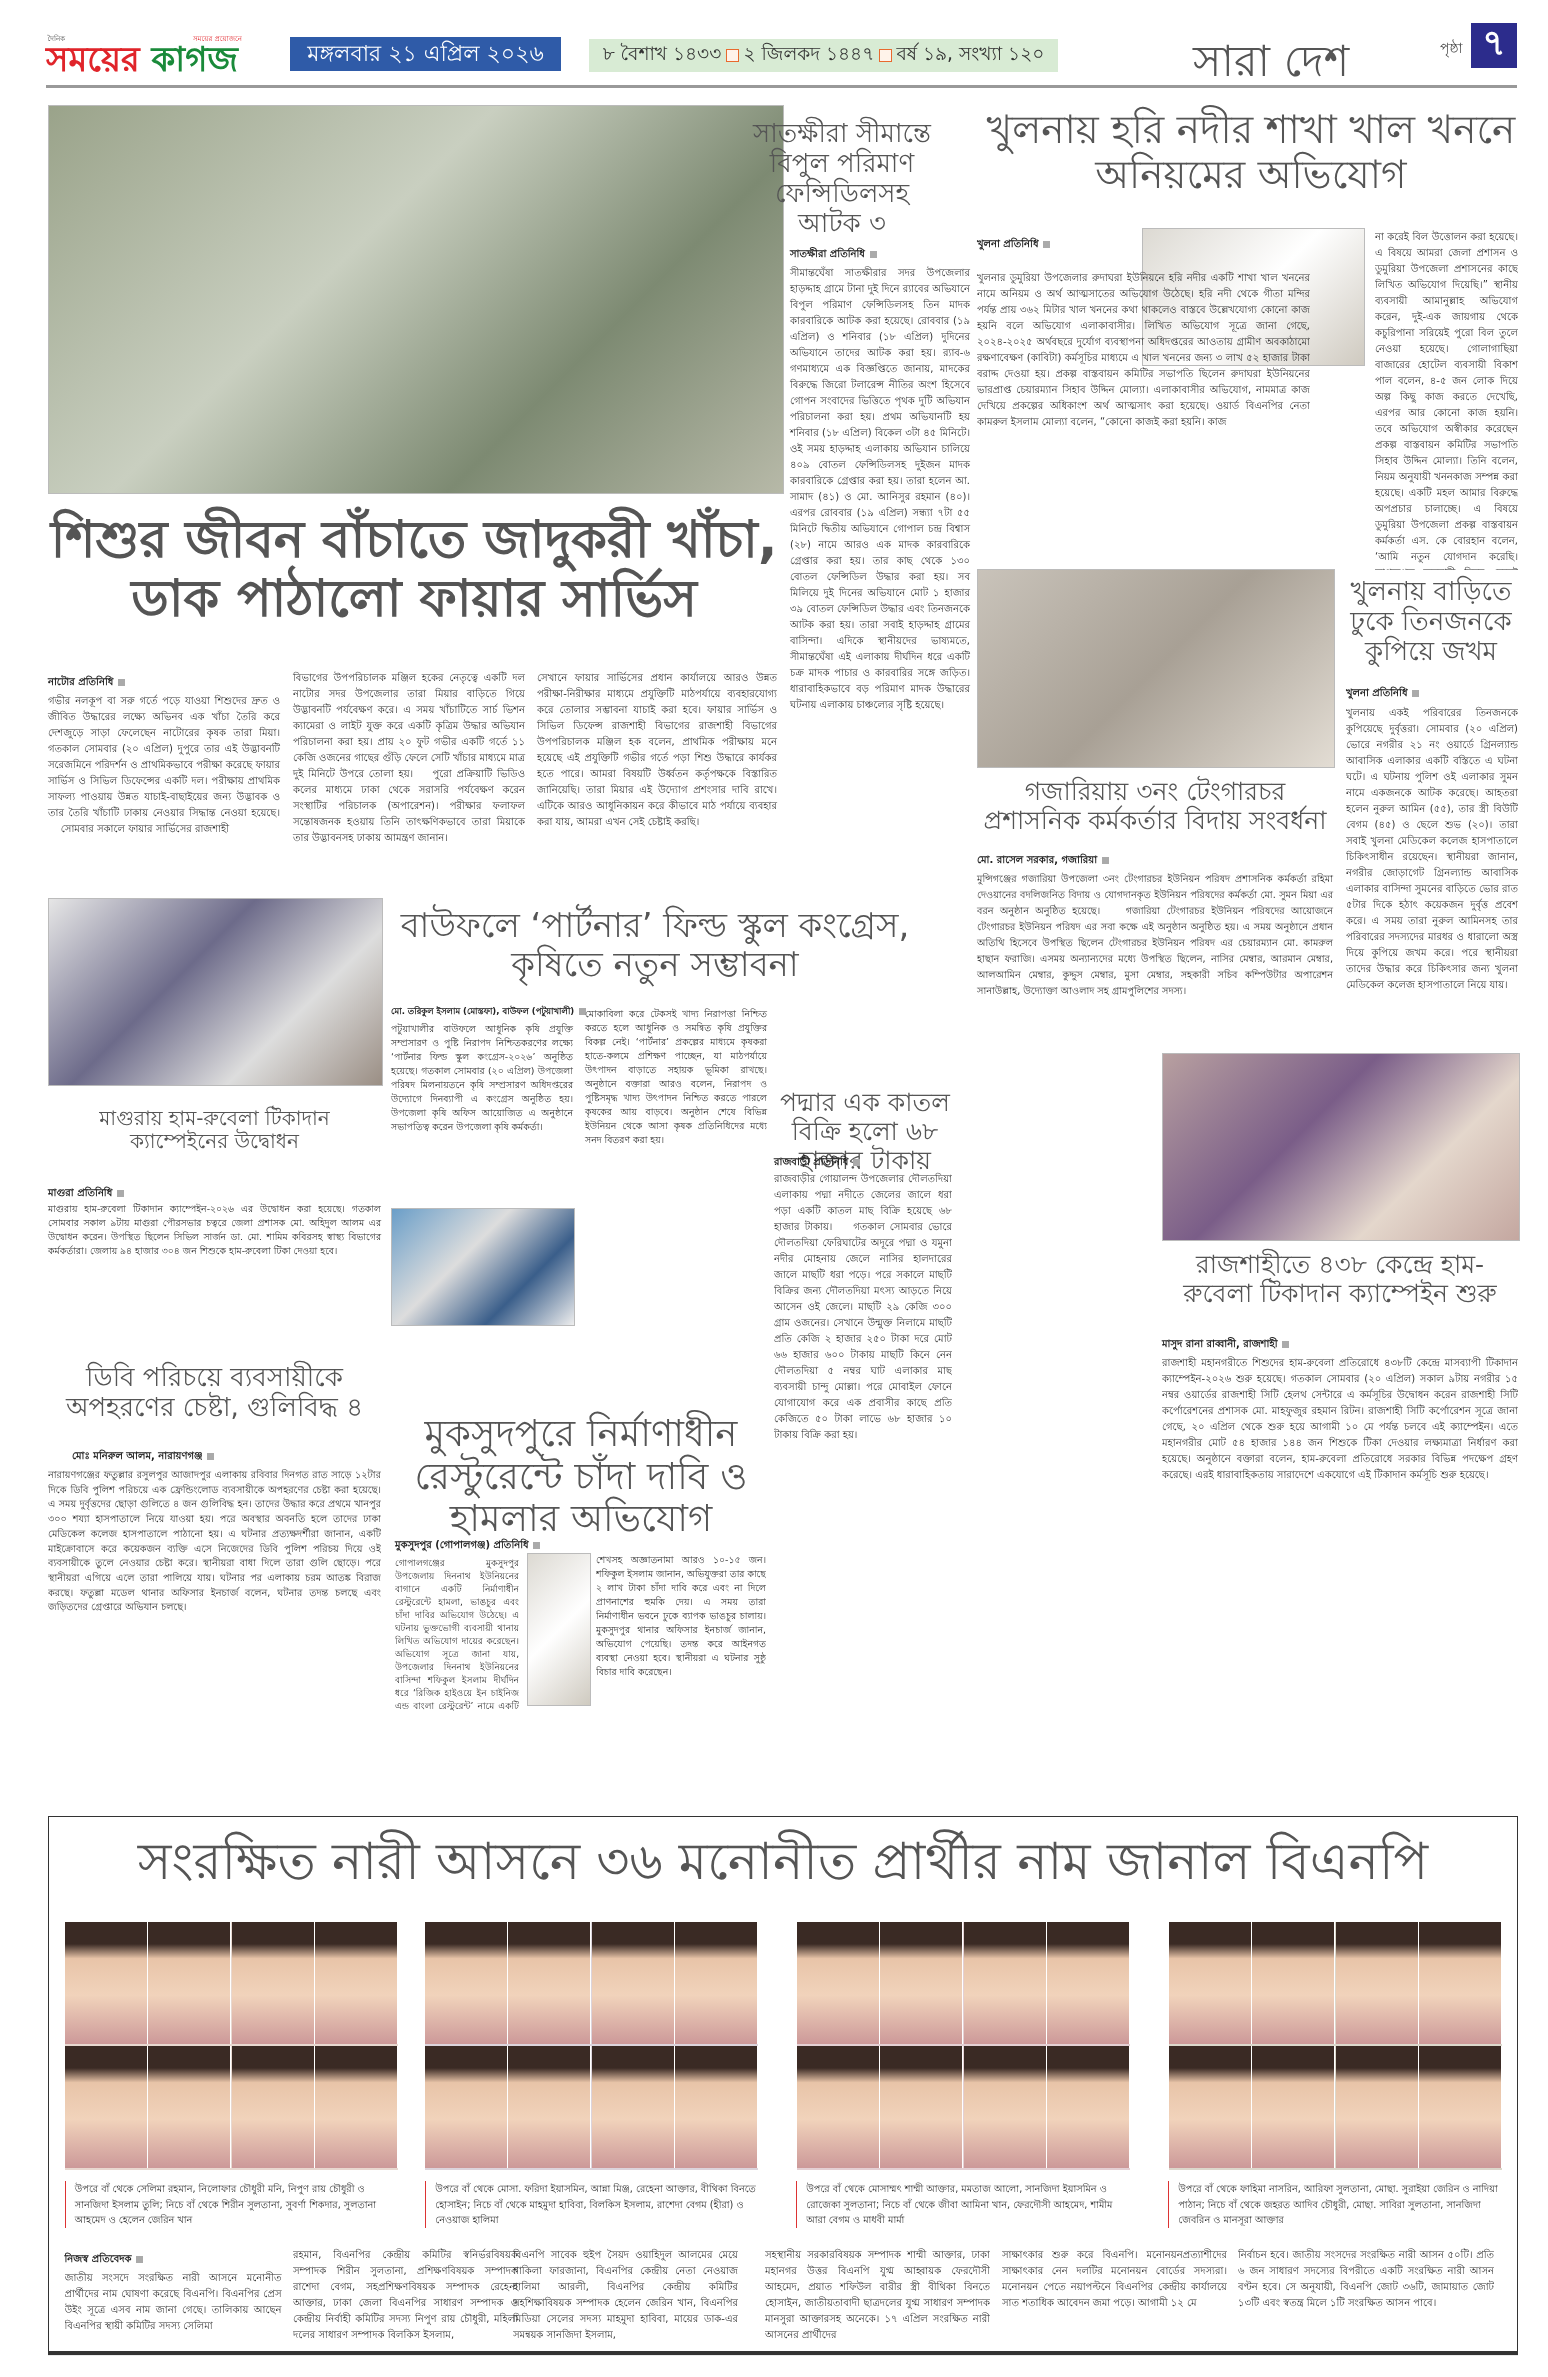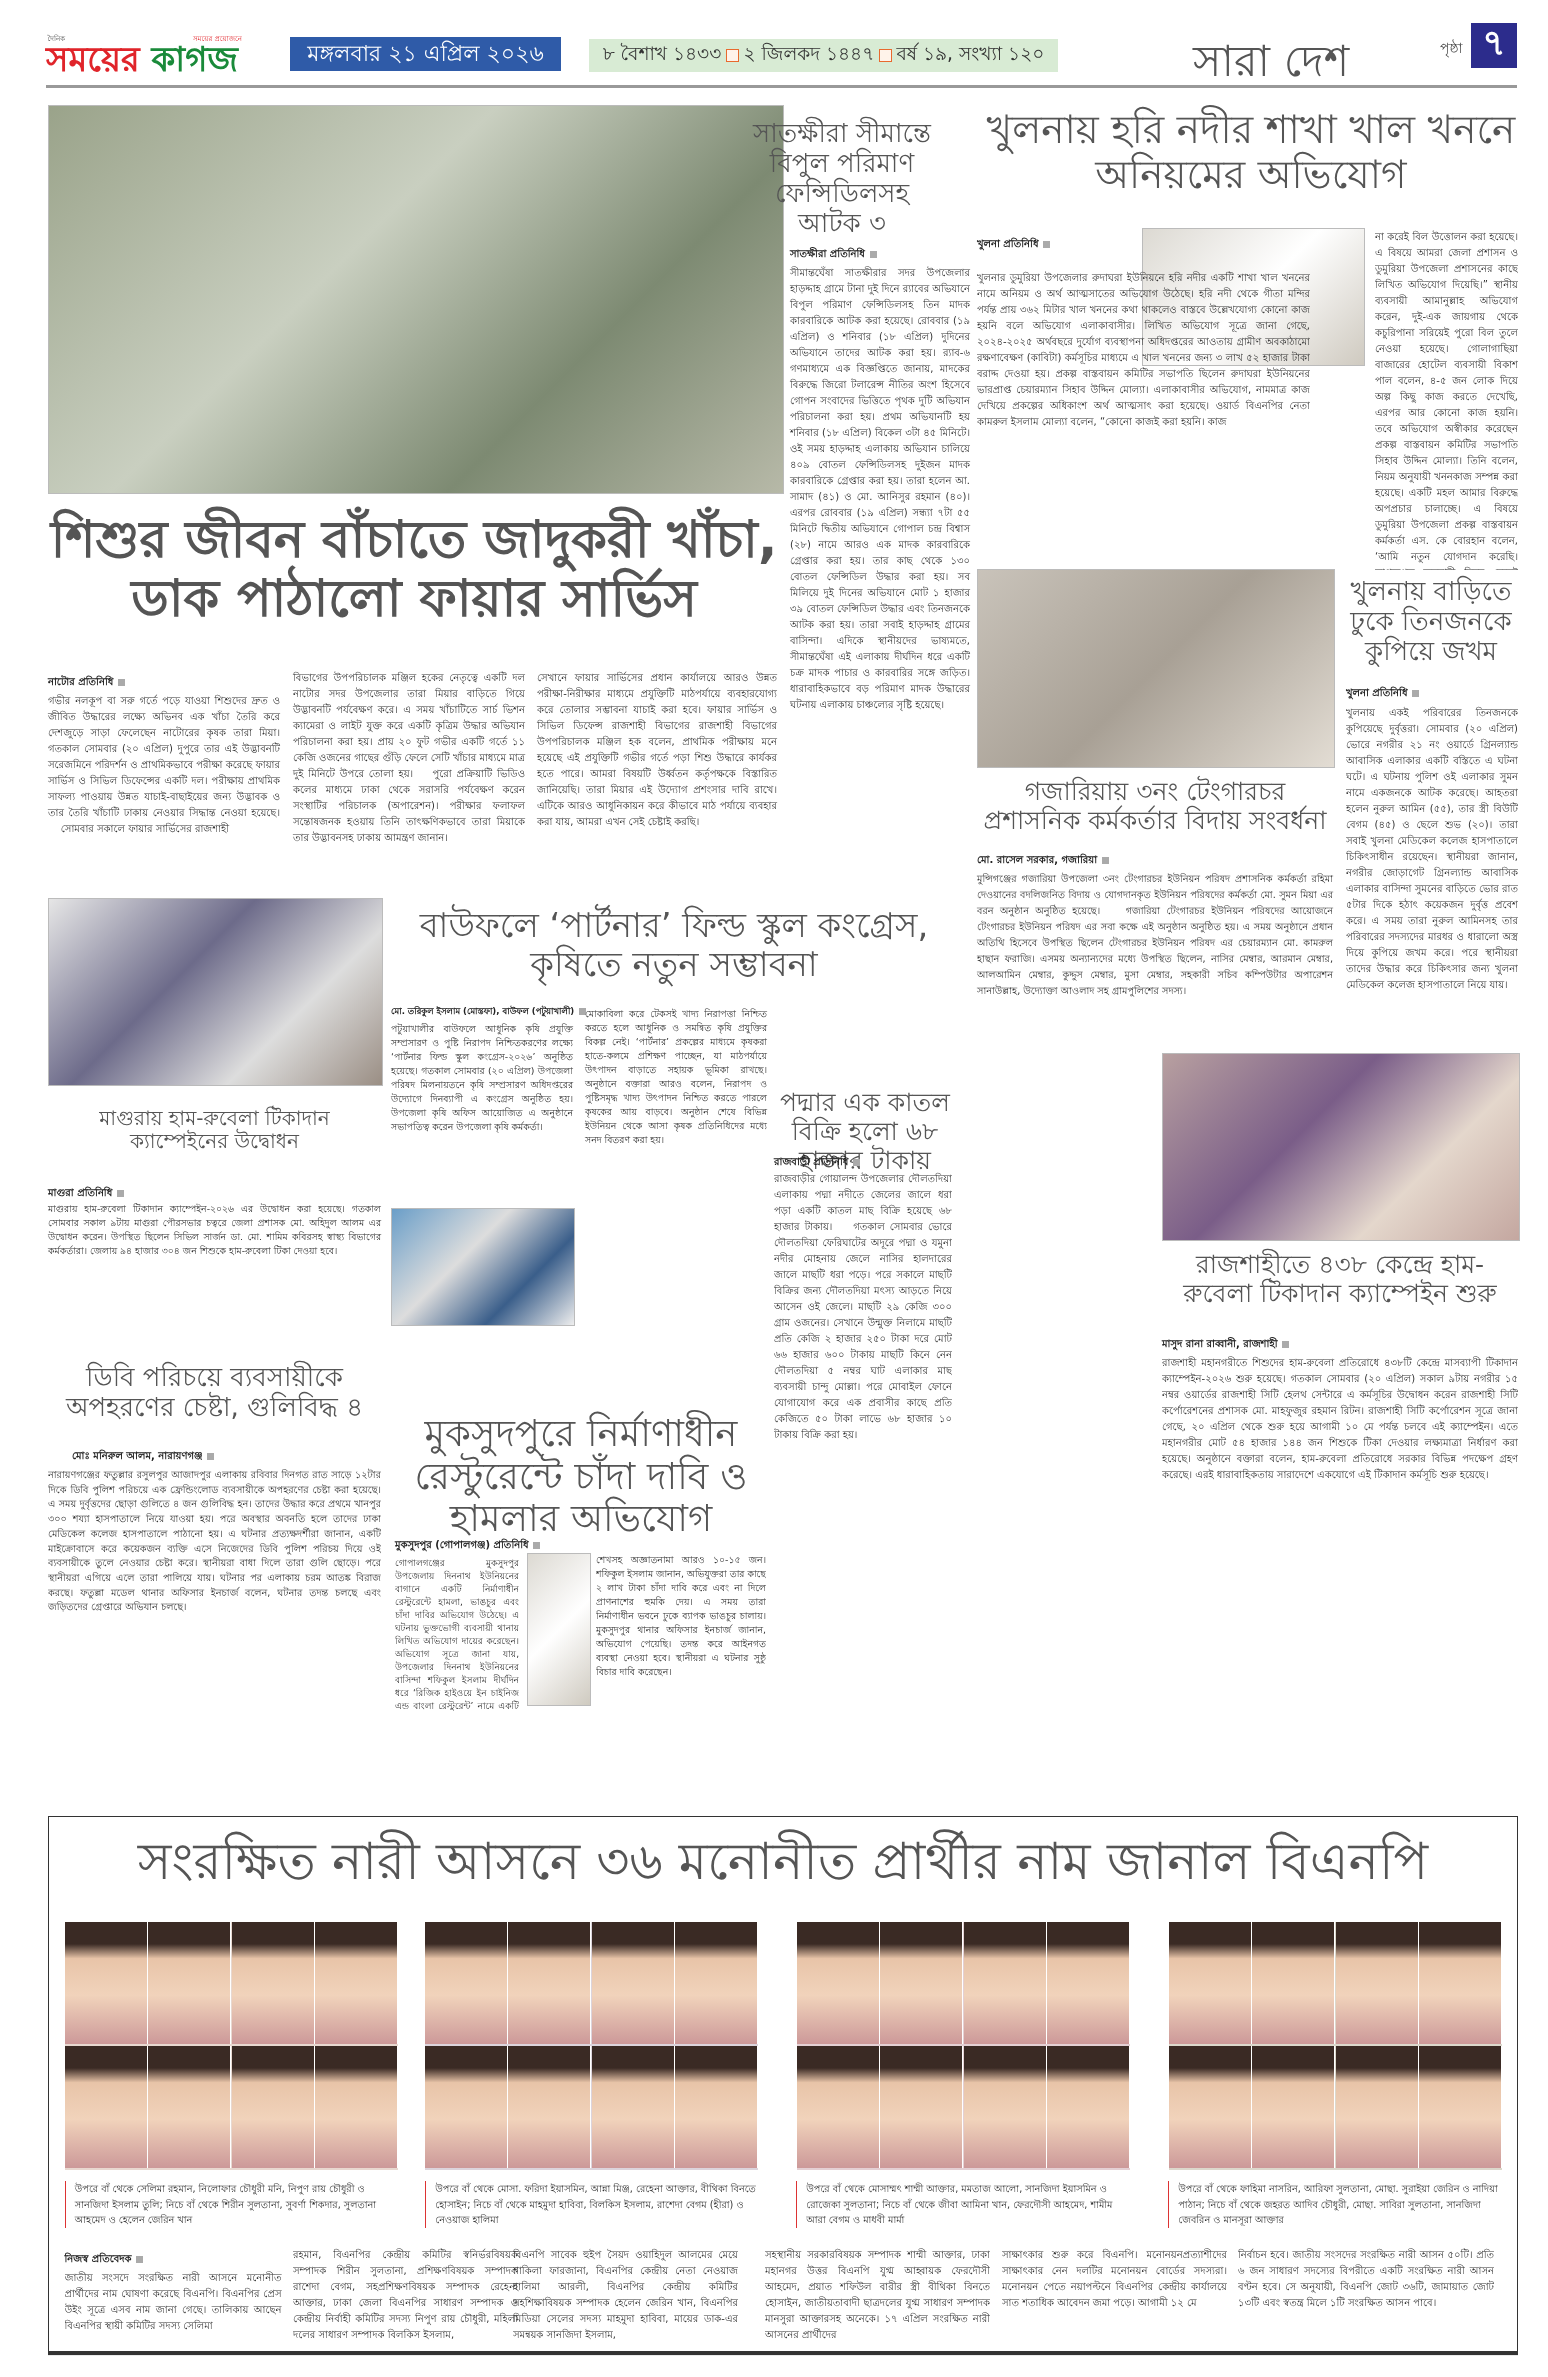--- a/index.html
+++ b/index.html
@@ -86,21 +86,21 @@
 
 <div class="abs hl hl-s" style="left:1344px;top:577px;width:174px;font-size:26px;">খুলনায় বাড়িতে ঢুকে তিনজনকে কুপিয়ে জখম</div>
 <div class="abs byline" style="left:1346px;top:685px;"><span>খুলনা প্রতিনিধি</span><span class="bsq"></span></div>
 <div class="abs body" style="left:1346px;top:705px;width:172px;height:310px;overflow:hidden;">খুলনায় একই পরিবারের তিনজনকে কুপিয়েছে দুর্বৃত্তরা। সোমবার (২০ এপ্রিল) ভোরে নগরীর ২১ নং ওয়ার্ডে গ্রিনল্যান্ড আবাসিক এলাকার একটি বস্তিতে এ ঘটনা ঘটে। এ ঘটনায় পুলিশ ওই এলাকার সুমন নামে একজনকে আটক করেছে। আহতরা হলেন নুরুল আমিন (৫৫), তার স্ত্রী বিউটি বেগম (৪৫) ও ছেলে শুভ (২০)। তারা সবাই খুলনা মেডিকেল কলেজ হাসপাতালে চিকিৎসাধীন রয়েছেন। স্থানীয়রা জানান, নগরীর জোড়াগেট গ্রিনল্যান্ড আবাসিক এলাকার বাসিন্দা সুমনের বাড়িতে ভোর রাত ৫টার দিকে হঠাৎ কয়েকজন দুর্বৃত্ত প্রবেশ করে। এ সময় তারা নুরুল আমিনসহ তার পরিবারের সদস্যদের মারধর ও ধারালো অস্ত্র দিয়ে কুপিয়ে জখম করে। পরে স্থানীয়রা তাদের উদ্ধার করে চিকিৎসার জন্য খুলনা মেডিকেল কলেজ হাসপাতালে নিয়ে যায়।</div>
 
 <div class="abs photo p3" style="left:48px;top:898px;width:333px;height:186px;"></div>
 <div class="abs hl hl-s" style="left:48px;top:1107px;width:333px;font-size:20px;">মাগুরায় হাম-রুবেলা টিকাদান ক্যাম্পেইনের উদ্বোধন</div>
 <div class="abs byline" style="left:48px;top:1185px;"><span>মাগুরা প্রতিনিধি</span><span class="bsq"></span></div>
 <div class="abs body" style="left:48px;top:1202px;width:333px;font-size:9.3px;line-height:14px;">মাগুরায় হাম-রুবেলা টিকাদান ক্যাম্পেইন-২০২৬ এর উদ্বোধন করা হয়েছে। গতকাল সোমবার সকাল ৯টায় মাগুরা পৌরসভার চত্বরে জেলা প্রশাসক মো. অহিদুল আলম এর উদ্বোধন করেন। উপস্থিত ছিলেন সিভিল সার্জন ডা. মো. শামিম কবিরসহ স্বাস্থ্য বিভাগের কর্মকর্তারা। জেলায় ৯৪ হাজার ৩০৪ জন শিশুকে হাম-রুবেলা টিকা দেওয়া হবে।</div>
 
-<div class="abs hl hl-l" style="left:403px;top:906px;width:542px;font-size:34px;text-align:center;">বাউফলে ‘পার্টনার’ ফিল্ড স্কুল কংগ্রেস, কৃষিতে নতুন সম্ভাবনা</div>
+<div class="abs hl hl-l" style="left:384px;top:906px;width:542px;font-size:34px;text-align:center;">বাউফলে ‘পার্টনার’ ফিল্ড স্কুল কংগ্রেস, কৃষিতে নতুন সম্ভাবনা</div>
 <div class="abs byline" style="left:391px;top:1005px;font-size:8.5px;"><span>মো. তরিকুল ইসলাম (মোস্তফা), বাউফল (পটুয়াখালী)</span><span class="bsq"></span></div>
 <div class="abs body" style="left:391px;top:1022px;width:182px;font-size:9.3px;line-height:14px;">পটুয়াখালীর বাউফলে আধুনিক কৃষি প্রযুক্তি সম্প্রসারণ ও পুষ্টি নিরাপদ নিশ্চিতকরণের লক্ষ্যে ‘পার্টনার ফিল্ড স্কুল কংগ্রেস-২০২৬’ অনুষ্ঠিত হয়েছে। গতকাল সোমবার (২০ এপ্রিল) উপজেলা পরিষদ মিলনায়তনে কৃষি সম্প্রসারণ অধিদপ্তরের উদ্যোগে দিনব্যাপী এ কংগ্রেস অনুষ্ঠিত হয়। উপজেলা কৃষি অফিস আয়োজিত এ অনুষ্ঠানে সভাপতিত্ব করেন উপজেলা কৃষি কর্মকর্তা।</div>
 <div class="abs photo p7" style="left:391px;top:1208px;width:182px;height:116px;"></div>
 <div class="abs body" style="left:585px;top:1007px;width:182px;font-size:9.3px;line-height:14px;">মোকাবিলা করে টেকসই খাদ্য নিরাপত্তা নিশ্চিত করতে হলে আধুনিক ও সমন্বিত কৃষি প্রযুক্তির বিকল্প নেই। ‘পার্টনার’ প্রকল্পের মাধ্যমে কৃষকরা হাতে-কলমে প্রশিক্ষণ পাচ্ছেন, যা মাঠপর্যায়ে উৎপাদন বাড়াতে সহায়ক ভূমিকা রাখছে। অনুষ্ঠানে বক্তারা আরও বলেন, নিরাপদ ও পুষ্টিসমৃদ্ধ খাদ্য উৎপাদন নিশ্চিত করতে পারলে কৃষকের আয় বাড়বে। অনুষ্ঠান শেষে বিভিন্ন ইউনিয়ন থেকে আসা কৃষক প্রতিনিধিদের মধ্যে সনদ বিতরণ করা হয়।</div>
 
 <div class="abs hl hl-s" style="left:774px;top:1049px;width:182px;margin-top:40px;">পদ্মার এক কাতল বিক্রি হলো ৬৮ হাজার টাকায়</div>
 <div class="abs byline" style="left:774px;top:1154px;"><span>রাজবাড়ী প্রতিনিধি</span><span class="bsq"></span></div>
 <div class="abs body" style="left:774px;top:1171px;width:178px;height:534px;overflow:hidden;">রাজবাড়ীর গোয়ালন্দ উপজেলার দৌলতদিয়া এলাকায় পদ্মা নদীতে জেলের জালে ধরা পড়া একটি কাতল মাছ বিক্রি হয়েছে ৬৮ হাজার টাকায়।&nbsp;&nbsp;&nbsp;&nbsp;গতকাল সোমবার ভোরে দৌলতদিয়া ফেরিঘাটের অদূরে পদ্মা ও যমুনা নদীর মোহনায় জেলে নাসির হালদারের জালে মাছটি ধরা পড়ে। পরে সকালে মাছটি বিক্রির জন্য দৌলতদিয়া মৎস্য আড়তে নিয়ে আসেন ওই জেলে। মাছটি ২৯ কেজি ৩০০ গ্রাম ওজনের। সেখানে উন্মুক্ত নিলামে মাছটি প্রতি কেজি ২ হাজার ২৫০ টাকা দরে মোট ৬৬ হাজার ৬০০ টাকায় মাছটি কিনে নেন দৌলতদিয়া ৫ নম্বর ঘাট এলাকার মাছ ব্যবসায়ী চান্দু মোল্লা। পরে মোবাইল ফোনে যোগাযোগ করে এক প্রবাসীর কাছে প্রতি কেজিতে ৫০ টাকা লাভে ৬৮ হাজার ১০ টাকায় বিক্রি করা হয়।</div>
 
 <div class="abs photo p4" style="left:1162px;top:1053px;width:356px;height:186px;"></div>

